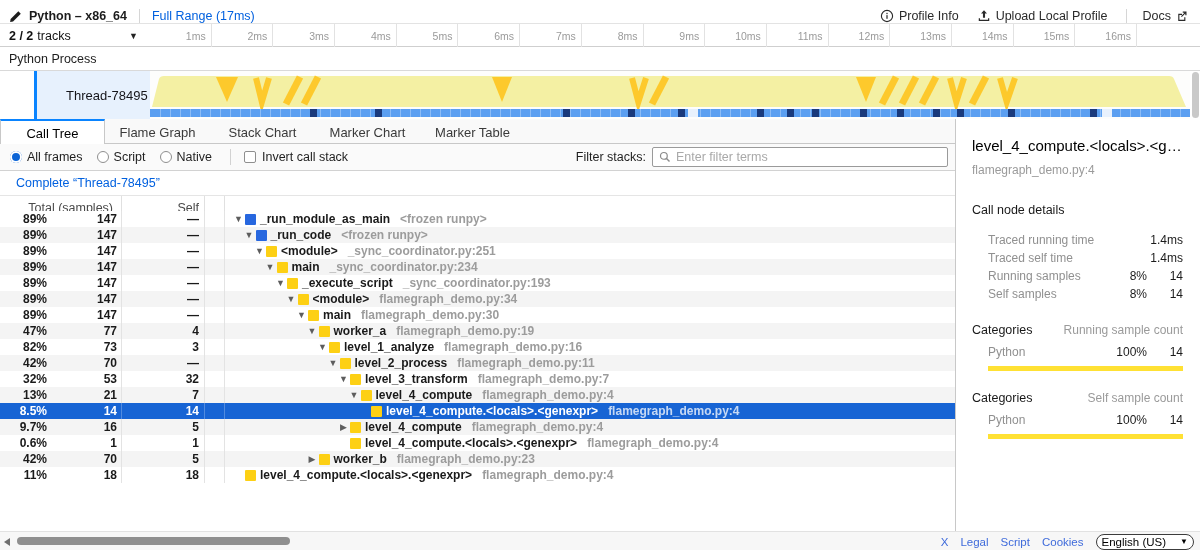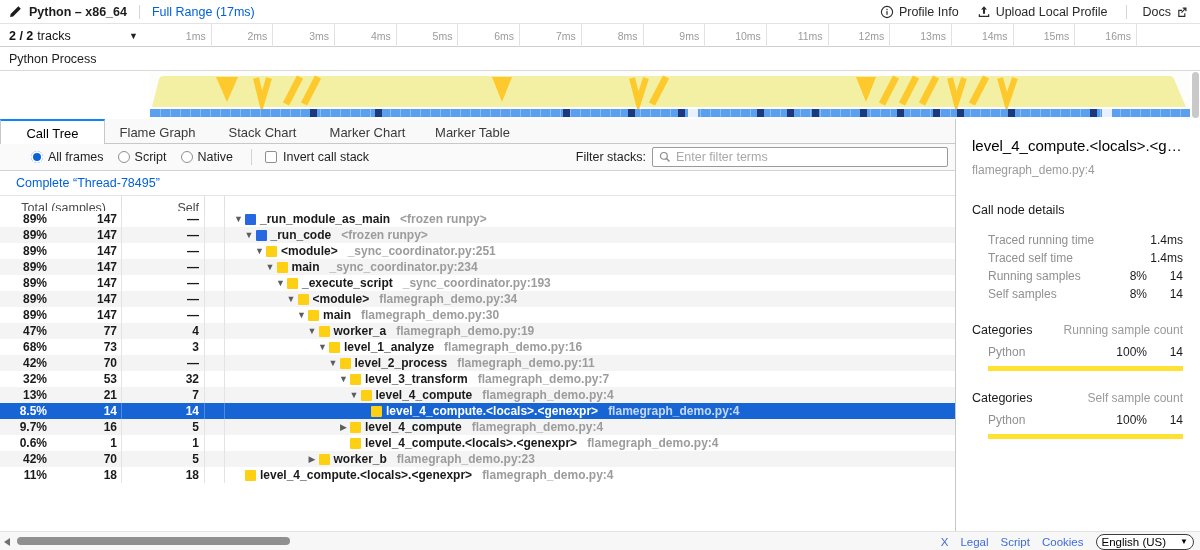--- a/index.html
+++ b/index.html
@@ -1,20 +1,20 @@
 <!DOCTYPE html>
 <html><head>
 <meta charset="utf-8">
 <style>
   * { margin:0; padding:0; box-sizing:border-box; }
   html,body { width:1200px; height:550px; background:#fff; font-family:"Liberation Sans","DejaVu Sans",sans-serif; overflow:hidden; }
   .app { position:relative; width:1200px; height:550px; background:#fff; }
 
   
-  .hdr { position:absolute; top:0; left:0; width:1200px; height:24px; background:#fff; border-bottom:1px solid #e3e3e3; display:flex; align-items:center; font-size:12.5px; color:#1c1c1c; }
+  .hdr { position:absolute; top:0; left:0; width:1200px; height:24px; background:#fff; border-bottom:1px solid #e3e3e3; display:flex; align-items:flex-end; font-size:12.5px; color:#1c1c1c; }
   .hdr .pencil { margin:0 7px 0 9px; display:flex; }
   .hdr .pname { font-weight:700; }
   .hdr .sep { width:1px; height:14px; background:#d6d6d6; margin:0 12px; }
   .hdr .range { color:#0060df; }
   .hdr .spacer { flex:1; }
   .hdr .hbtn { display:flex; align-items:center; gap:5px; color:#2a2a2a; margin-right:18px; cursor:default; }
   .hdr .vsep { width:1px; height:14px; background:#d6d6d6; margin-right:16px; }
   .hdr svg { display:block; }
 
   
@@ -51,21 +51,21 @@
   .filterbox input::placeholder { color:#a9a9a9; }
   .mag { margin-right:5px; display:flex; }
 
   
   .crumb { position:absolute; top:171px; left:0; width:955px; height:25px; background:#fff; border-bottom:1px solid #e5e5e5; display:flex; align-items:center; padding-left:16px; font-size:12.5px; }
   .crumb a { color:#0060df; text-decoration:none; }
 
   
   .thead, .row { display:grid; grid-template-columns:47px 75px 83px 20px 1fr; align-items:center; }
   .thead { position:absolute; top:196px; left:0; width:955px; height:24px; background:#fff; border-bottom:1px solid #ddd; font-size:12.5px; color:#4a4a4a; }
-  .thead .h-total { grid-column:1/3; text-align:right; padding-right:15px; border-right:1px solid #e0e0e0; height:100%; display:flex; align-items:center; justify-content:flex-end; }
+  .thead .h-total { grid-column:1/3; text-align:right; padding-right:8px; border-right:1px solid #e0e0e0; height:100%; display:flex; align-items:center; justify-content:flex-end; }
   .thead .h-self { text-align:left; padding-right:5px; border-right:1px solid #e0e0e0; height:100%; display:flex; align-items:center; justify-content:flex-end; }
   .thead .h-icons { border-right:1px solid #e0e0e0; height:100%; }
   .rows { position:absolute; top:211px; left:0; width:955px;font-weight:bold; }
   .row { width:955px; height:16px; font-size:12px; color:#1a1a1a; background:#fff; }
   .row:nth-child(even) { background:#f4f4f4; }
   .c-pct { text-align:right; }
   .c-total { text-align:right; padding-right:4px; border-right:1px solid #e3e3e3; height:100%; display:flex; align-items:center; justify-content:flex-end; }
   .c-self { text-align:right; padding-right:5px; border-right:1px solid #e3e3e3; height:100%; display:flex; align-items:center; justify-content:flex-end; }
   .c-icons { border-right:1px solid #e3e3e3; height:100%; }
   .c-tree { display:flex; align-items:center; white-space:nowrap; overflow:hidden; }
@@ -199,20 +199,23 @@
           <span>16ms</span>
         </div>
       </div>
   </div>
 
   <div class="procrow">
     <span>Python Process</span>
   </div>
 
   <div class="threadrow">
+    <div class="threadlabel">
+      <span>Thread-78495</span>
+    </div>
     <div class="trackarea">
       <svg id="track-svg" width="1040" height="48" viewBox="0 0 1040 48">
           <path d="M2,36 L9,8 Q10,5 14,5 L1019,5 Q1023,5 1024,8 L1036,36 Z" fill="#f4f0a3"></path>
           <path d="M66,6 L88,6 L77,31 Z" fill="#fdc92c"></path>
           <path d="M106,7 L111.85,31 L119,7" stroke="#fdc92c" stroke-width="6" fill="none"></path>
           <path d="M136,33 L150,6" stroke="#fdc92c" stroke-width="7" fill="none"></path>
           <path d="M154,33 L168,6" stroke="#fdc92c" stroke-width="7" fill="none"></path>
           <path d="M342,6 L362,6 L352,31 Z" fill="#fdc92c"></path>
           <path d="M482,7 L488.3,31 L496,7" stroke="#fdc92c" stroke-width="6" fill="none"></path>
           <path d="M502,33 L516,6" stroke="#fdc92c" stroke-width="7" fill="none"></path>
@@ -358,21 +361,21 @@
   <div class="sbtoggle" style="top:123px;">
     <svg width="17" height="14" viewBox="0 0 17 14">
       <rect x="1" y="1" width="15" height="12" fill="none" stroke="#444" stroke-width="1.4"></rect>
       <rect x="11.5" y="1" width="1.4" height="12" fill="#444"></rect>
       <path d="M5 4l4 3-4 3z" fill="#444"></path>
     </svg>
   </div>
 
   <div class="settings" id="settings">
     <span id="radios" style="display:flex;align-items:center;">
-        <span style="display: flex; align-items: center; margin-right: 4px; padding-left: 21px;">
+        <span style="display: flex; align-items: center; margin-right: 4px;">
           <span class="radio sel"></span>
           <span>All frames</span>
         </span>
         <span style="display: flex; align-items: center; margin-right: 4px;">
           <span class="radio"></span>
           <span>Script</span>
         </span>
         <span style="display: flex; align-items: center; margin-right: 4px;">
           <span class="radio"></span>
           <span>Native</span>
@@ -497,21 +500,21 @@
         <div class="c-self">4</div>
         <div class="c-icons"></div>
         <div class="c-tree" style="padding-left: 80.5px;">
           <span class="twisty">▼</span>
           <span class="sq yellow"></span>
           <span class="fname">worker_a</span>
           <span class="ffile">flamegraph_demo.py:19</span>
         </div>
       </div>
       <div class="row">
-        <div class="c-pct">68%</div>
+        <div class="c-pct">82%</div>
         <div class="c-total">73</div>
         <div class="c-self">3</div>
         <div class="c-icons"></div>
         <div class="c-tree" style="padding-left: 91px;">
           <span class="twisty">▼</span>
           <span class="sq yellow"></span>
           <span class="fname">level_1_analyze</span>
           <span class="ffile">flamegraph_demo.py:16</span>
         </div>
       </div>

